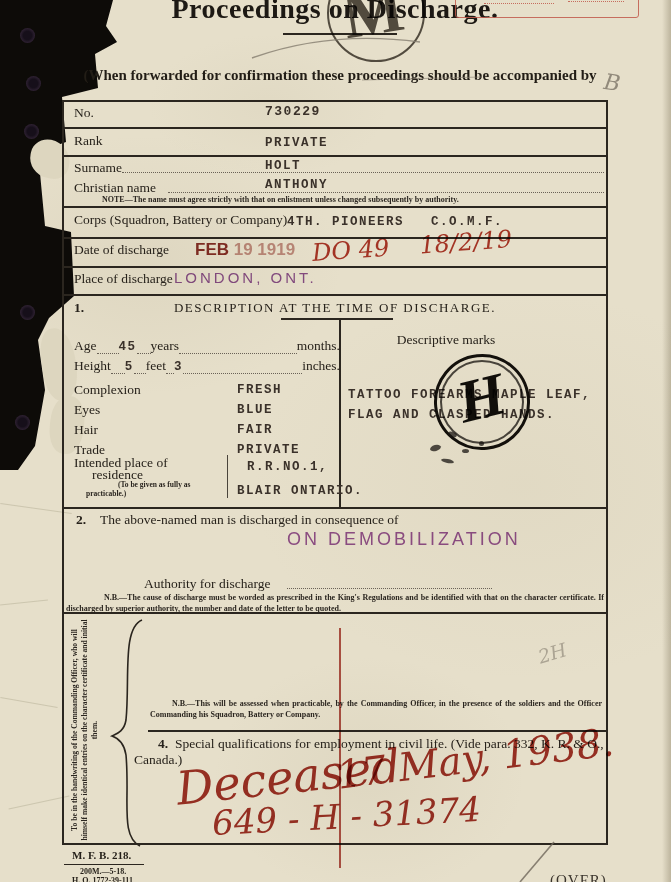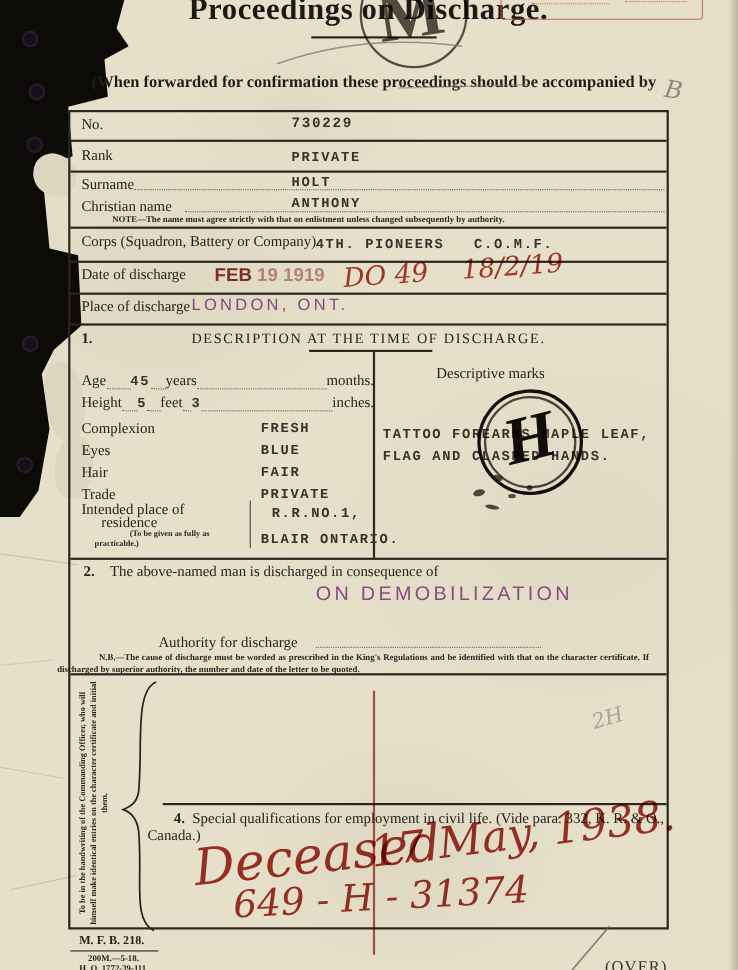--- a/index.html
+++ b/index.html
@@ -190,28 +190,29 @@
   <div class="splat" style="left:430px;top:445px;width:11px;height:6px;transform:rotate(-15deg);"></div>
   <div class="splat" style="left:462px;top:449px;width:7px;height:4px;"></div>
   <div class="splat" style="left:479px;top:441px;width:5px;height:5px;"></div>
   <div class="splat" style="left:441px;top:459px;width:13px;height:4px;transform:rotate(10deg);"></div>
 
   <span class="abs lbl" style="left:76px;top:512px;font-weight:bold;">2.</span>
   <span class="abs lbl" style="left:100px;top:512px;">The above-named man is discharged in consequence of</span>
   <span class="abs stamp-purple" style="left:287px;top:529px;font-size:18px;letter-spacing:3px;color:#9a57a3;">ON DEMOBILIZATION</span>
   <span class="abs lbl" style="left:144px;top:576px;">Authority for discharge</span>
   <div class="dotted" style="left:287px;top:588px;width:205px;"></div>
-  <div class="abs nb" style="left:52px;top:593px;width:538px;text-indent:38px;">N.B.—The cause of discharge must be worded as prescribed in the King's Regulations and be identified with that on the character certificate.   If discharged by superior authority, the number and date of the letter to be quoted.</div>
+  <div class="abs nb" style="left:66px;top:593px;width:538px;text-indent:38px;">N.B.—The cause of discharge must be worded as prescribed in the King's Regulations and be identified with that on the character certificate.   If discharged by superior authority, the number and date of the letter to be quoted.</div>
 
   <div class="vmargin">To be in the handwriting of the Commanding Officer, who will himself make identical entries on the character certificate and initial them.</div>
   <svg class="overlay" style="left:104px;top:614px;" width="48" height="240" viewBox="0 0 48 240">
     <path d="M 38 6 C 18 14, 26 66, 22 106 C 20 118, 12 120, 8 122 C 14 124, 20 128, 22 141 C 26 186, 16 222, 36 232" fill="none" stroke="#2a251e" stroke-width="1.6"></path>
   </svg>
 
   <span class="abs pencil" style="left:538px;top:642px;font-size:19px;transform:rotate(-16deg);opacity:.55;">2H</span>
+  <div class="abs nb" style="left:150px;top:699px;width:452px;text-indent:22px;">N.B.—This will be assessed when practicable, by the Commanding Officer, in the presence of the soldiers and the Officer Commanding his Squadron, Battery or Company.</div>
 
   <div class="abs lbl" style="left:158px;top:736px;width:445px;"><b>4.</b>&nbsp;&nbsp;<span>Special qualifications for employment in civil life.   (Vide para. 332, K. R. &amp; O.,</span></div>
   <span class="abs lbl" style="left:134px;top:752px;">Canada.)</span>
 
   <span class="abs script-red" style="left:176px;top:750px;font-size:46px;transform:rotate(-6deg);color:#a5352a;">Deceased</span>
   <span class="abs script-red" style="left:336px;top:736px;font-size:39px;transform:rotate(-7deg);color:#a5352a;">17 May, 1938.</span>
   <span class="abs script-red" style="left:212px;top:796px;font-size:34px;transform:rotate(-3deg);color:#a5352a;">649 - H - 31374</span>
 
   <div class="redline"></div>
 

